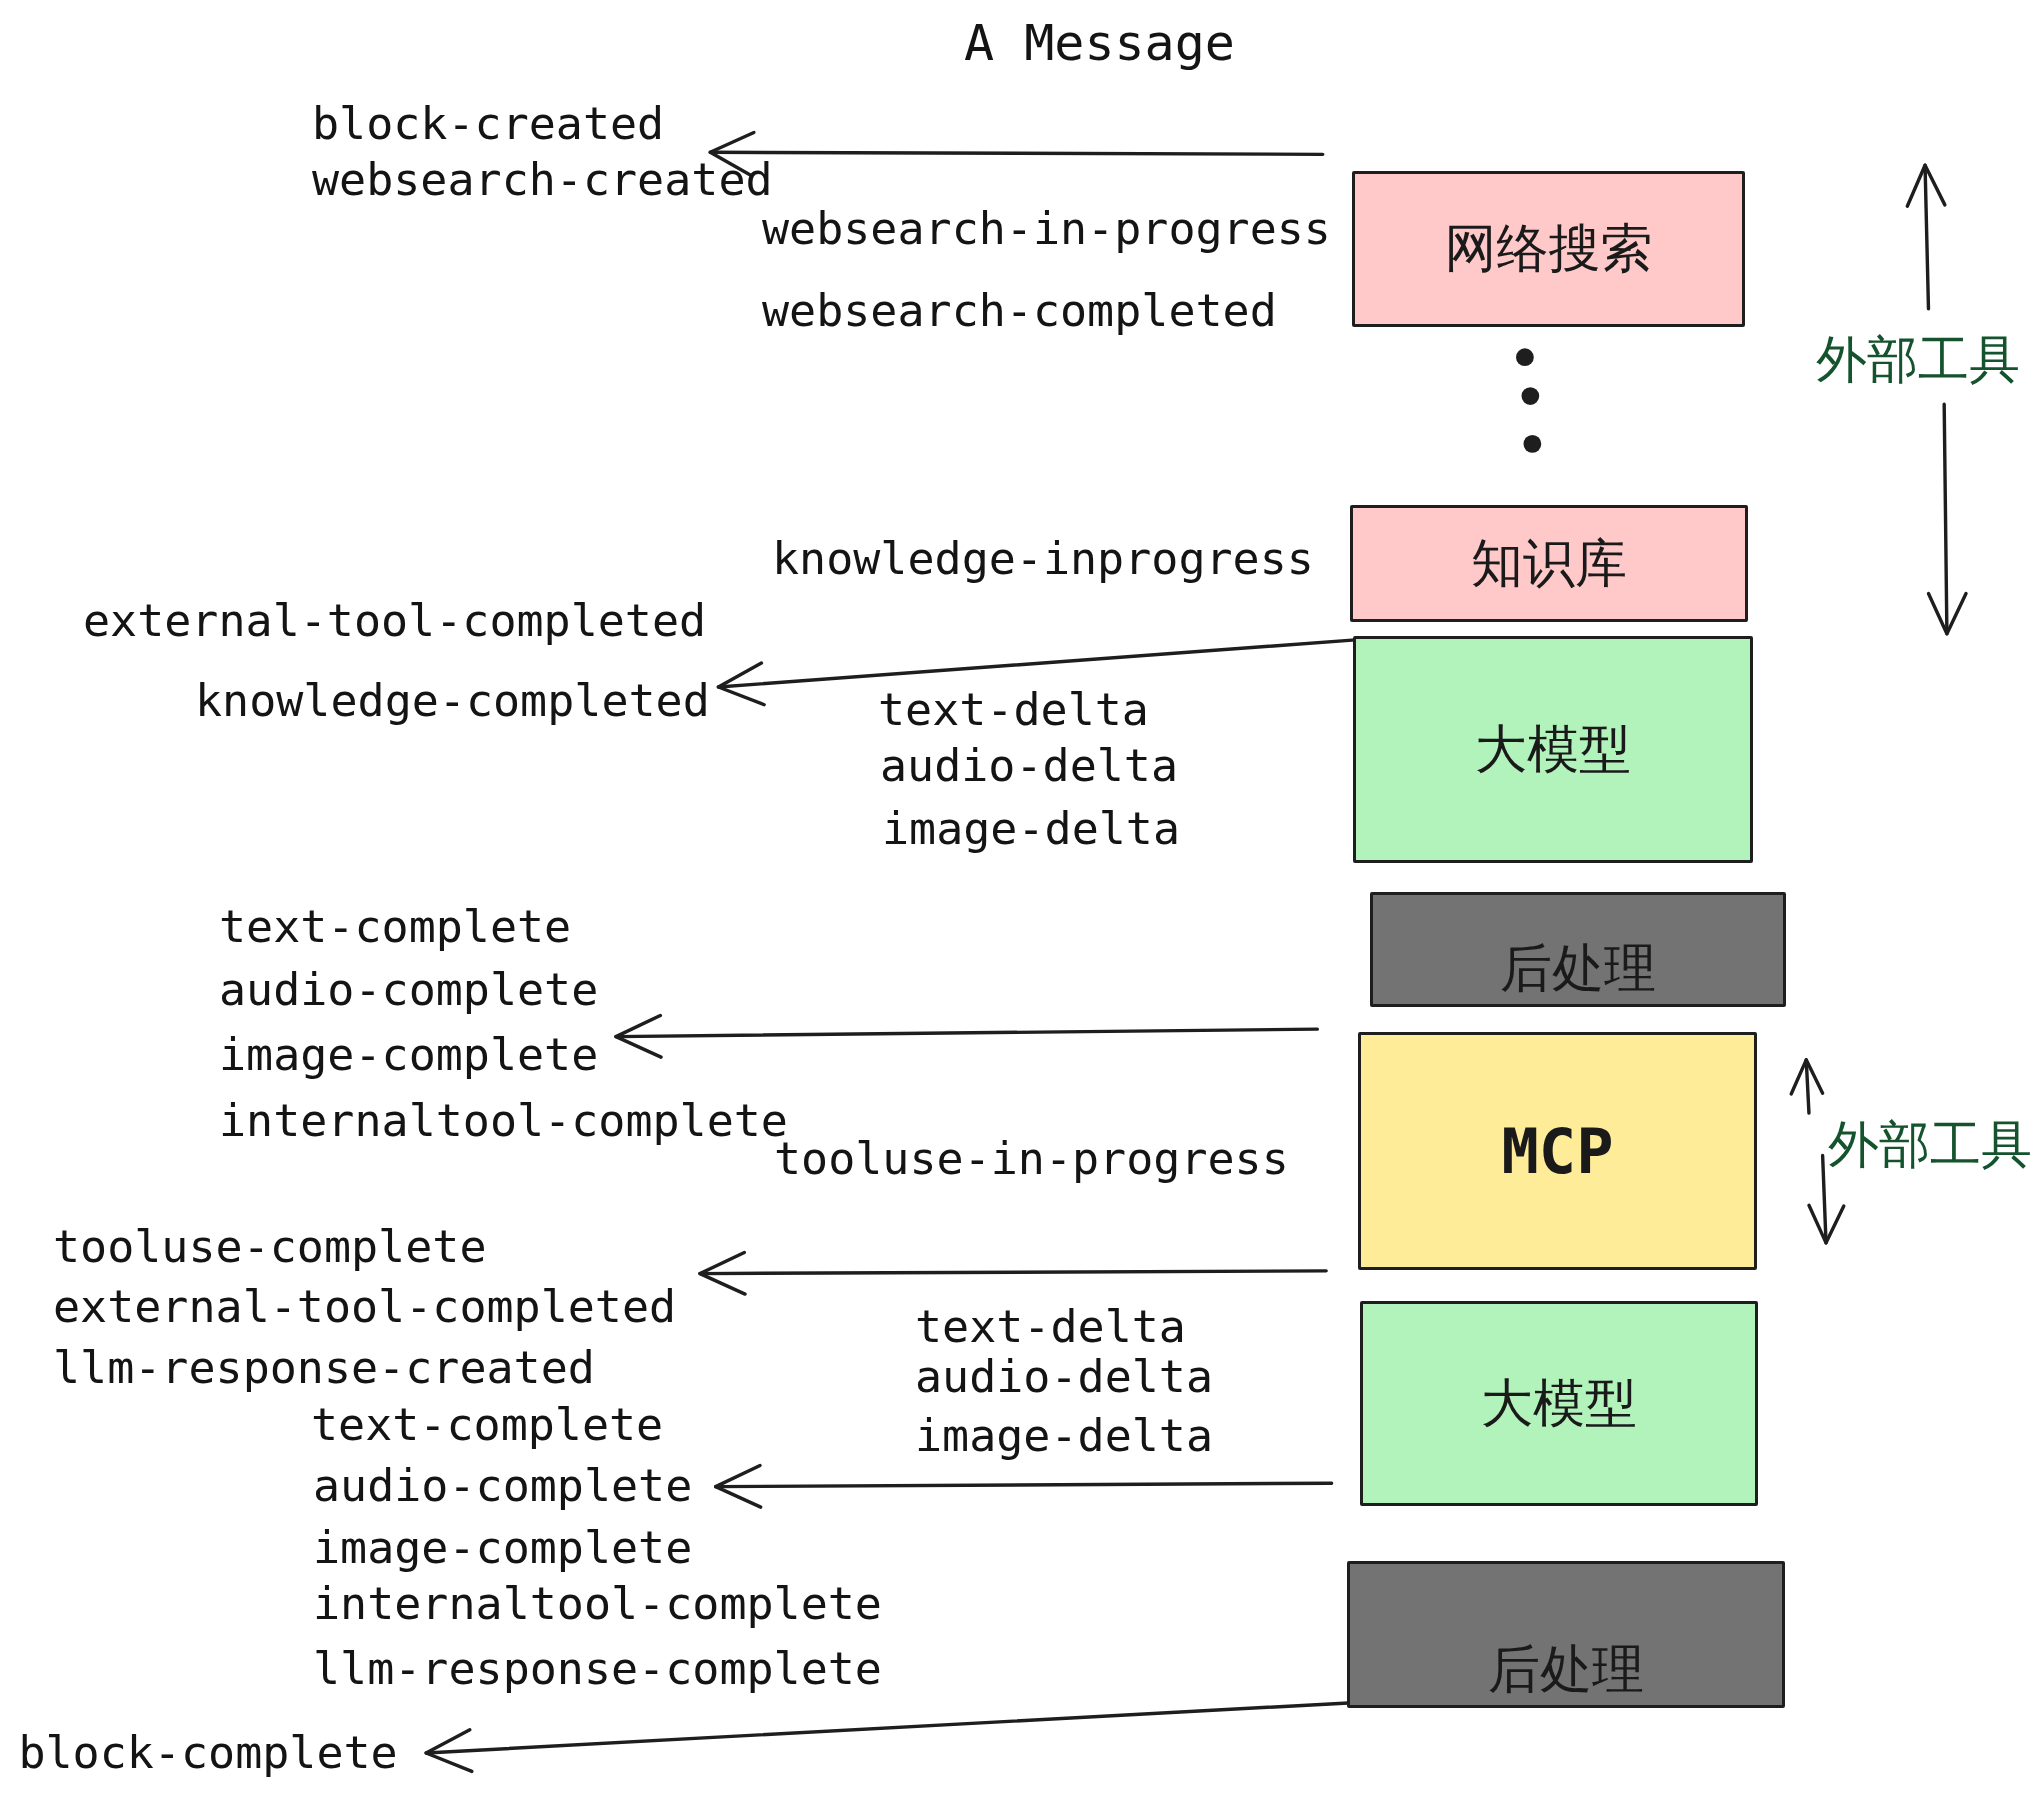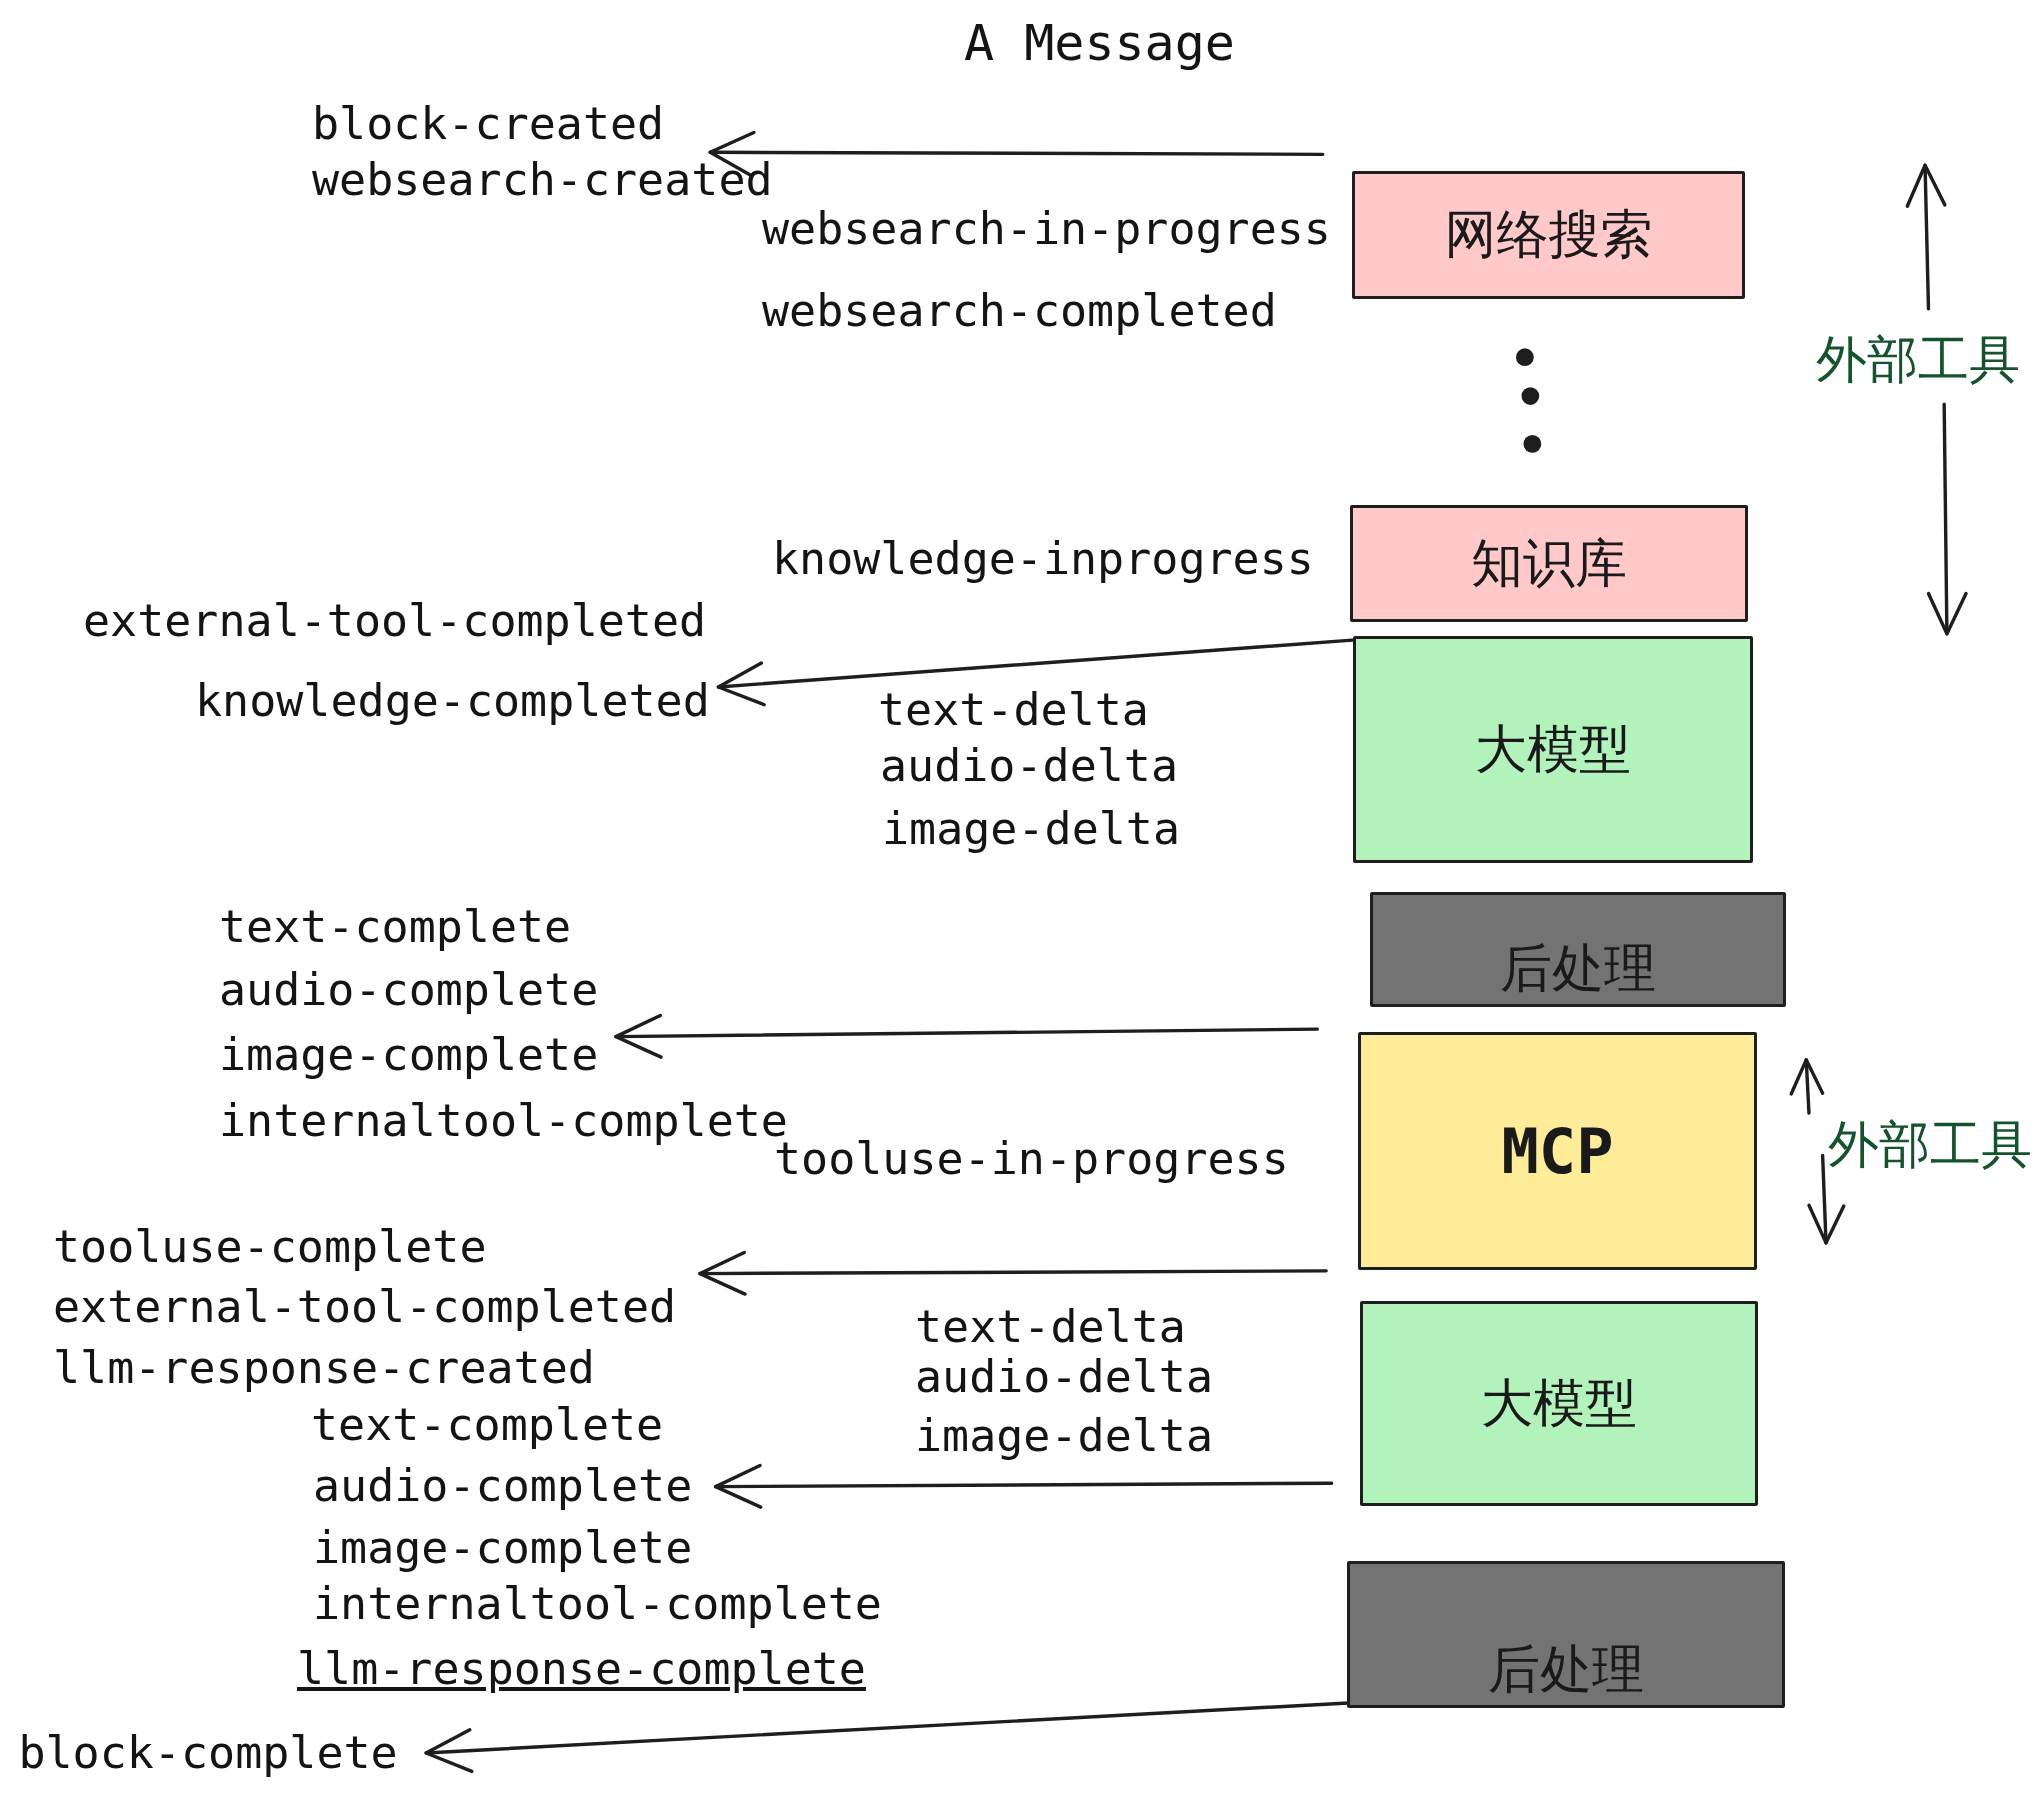--- a/index.html
+++ b/index.html
@@ -79,21 +79,21 @@
 
     <g>
       <circle cx="2233" cy="523" r="13"></circle>
       <circle cx="2241" cy="580" r="13"></circle>
       <circle cx="2244" cy="650" r="13"></circle>
     </g>
   </svg>
 
   <div class="evt title" style="left:964px;top:15px;">A Message</div>
 
-  <div class="box fill-pink" style="left:1352px;top:171px;width:393px;height:128px;">
+  <div class="box fill-pink" style="left:1352px;top:171px;width:393px;height:156px;">
     <span class="lbl">网络搜索</span>
   </div>
   <div class="box fill-pink" style="left:1350px;top:505px;width:398px;height:117px;">
     <span class="lbl">知识库</span>
   </div>
   <div class="box fill-green" style="left:1353px;top:636px;width:400px;height:227px;">
     <span class="lbl">大模型</span>
   </div>
   <div class="box fill-white" style="left:1370px;top:892px;width:416px;height:115px;">
     <span class="lbl">后处理</span>
@@ -129,17 +129,17 @@
   <div class="evt" style="left:53px;top:1221px;">tooluse-complete</div>
   <div class="evt" style="left:53px;top:1281px;">external-tool-completed</div>
   <div class="evt" style="left:53px;top:1342px;">llm-response-created</div>
   <div class="evt" style="left:311px;top:1399px;">text-complete</div>
   <div class="evt" style="left:915px;top:1301px;">text-delta</div>
   <div class="evt" style="left:915px;top:1351px;">audio-delta</div>
   <div class="evt" style="left:915px;top:1410px;">image-delta</div>
   <div class="evt" style="left:313px;top:1460px;">audio-complete</div>
   <div class="evt" style="left:313px;top:1522px;">image-complete</div>
   <div class="evt" style="left:313px;top:1578px;">internaltool-complete</div>
-  <div class="evt" style="left:297px;top:1643px;text-decoration:underline;">llm-response-complete</div>
+  <div class="evt" style="left:313px;top:1643px;">llm-response-complete</div>
   <div class="evt" style="left:18.4px;top:1727px;">block-complete</div>
 
 </div>
 
 
 </body></html>

